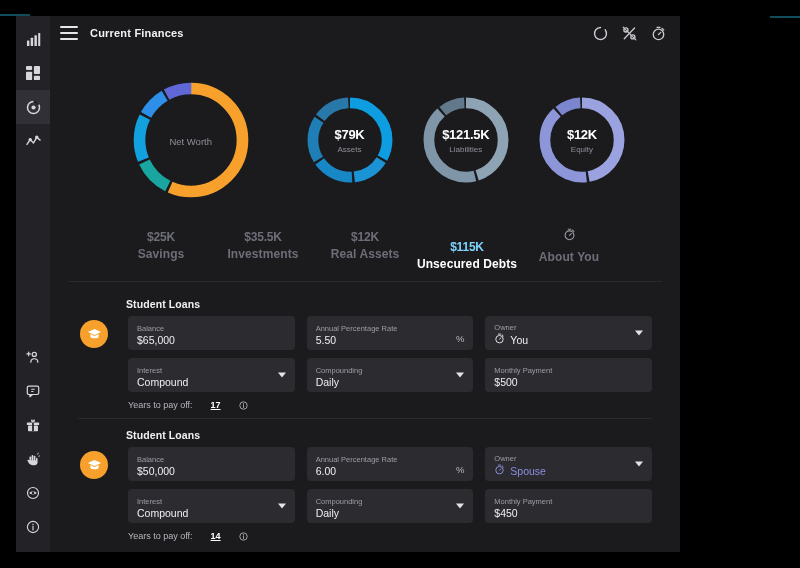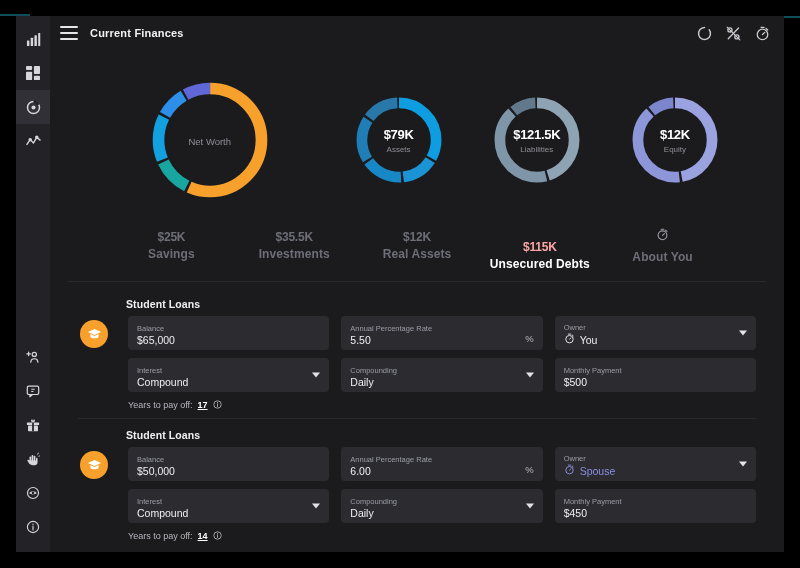--- a/index.html
+++ b/index.html
@@ -5,21 +5,21 @@
   * { box-sizing: border-box; margin: 0; padding: 0; }
   html, body {
     width: 800px; height: 568px;
     background: #000000;
     font-family: "Liberation Sans", sans-serif;
     overflow: hidden;
   }
   #app {
     position: absolute;
     left: 16px; top: 16px;
-    width: 768px; height: 536px;
+    width: 664px; height: 536px;
     background: #18181b;
     display: flex;
     overflow: hidden;
   }
   
   #top-accent {
     position: absolute; left: 0; top: 14px; width: 30px; height: 2px;
     background: #0f4d5c;
   }
   #top-accent2 {
@@ -104,21 +104,21 @@
   
   .stats-row {
     display: flex; align-items: center;
     padding: 8px 42px 10px 42px;
     border-bottom: 1px solid #2a2a2e;
     margin: 0 18px;
   }
   .stat { flex: 1 1 0; text-align: center; }
   .stat .v { font-size: 12px; font-weight: bold; color: #6e6e78; letter-spacing:-.2px;}
   .stat .l { font-size: 12px; font-weight: bold; color: #6e6e78; margin-top: 3px; letter-spacing:.1px;}
-  .stat.active .v { color: #fca5a5; margin-top: 20px; }
+  .stat.active .v { color: #7dd3fc; margin-top: 20px; }
   .stat.active .l { color: #ffffff; }
   .stat.about { display:flex; flex-direction:column; align-items:center; }
   .stat.about .ic { color: #9a9aa3; margin-bottom: 2px; }
 
   
   .cards { padding: 6px 28px 0 28px; }
   .debt-card { padding: 10px 0 4px 0; position: relative; }
   .debt-card + .debt-card { border-top: 1px solid #2a2a2e; }
   .card-title {
     color: #f0f0f4; font-size: 10.5px; font-weight: bold;
@@ -152,21 +152,21 @@
   }
   .field .caret {
     position: absolute; right: 9px; top: 50%; transform: translateY(-50%);
     width: 0; height: 0;
     border-left: 4px solid transparent;
     border-right: 4px solid transparent;
     border-top: 5px solid #e3e3e8;
   }
   .field .owner-val { display: flex; align-items: center; gap: 5px; }
   .payoff {
-    display: flex; align-items: flex-start; gap: 5px;
+    display: flex; align-items: flex-end; gap: 18px;
     font-size: 9px; color: #b6b6be; margin: 1px 0 4px 0;
   }
   .payoff .years { color: #ffffff; font-weight: bold; text-decoration: underline; }
   .payoff .info { color: #b6b6be; display:flex; }
 
   .add-btn {
     display: inline-flex; align-items: center; gap: 7px;
     border: 1px solid #c8862a;
     color: #f7a12c;
     background: transparent;

